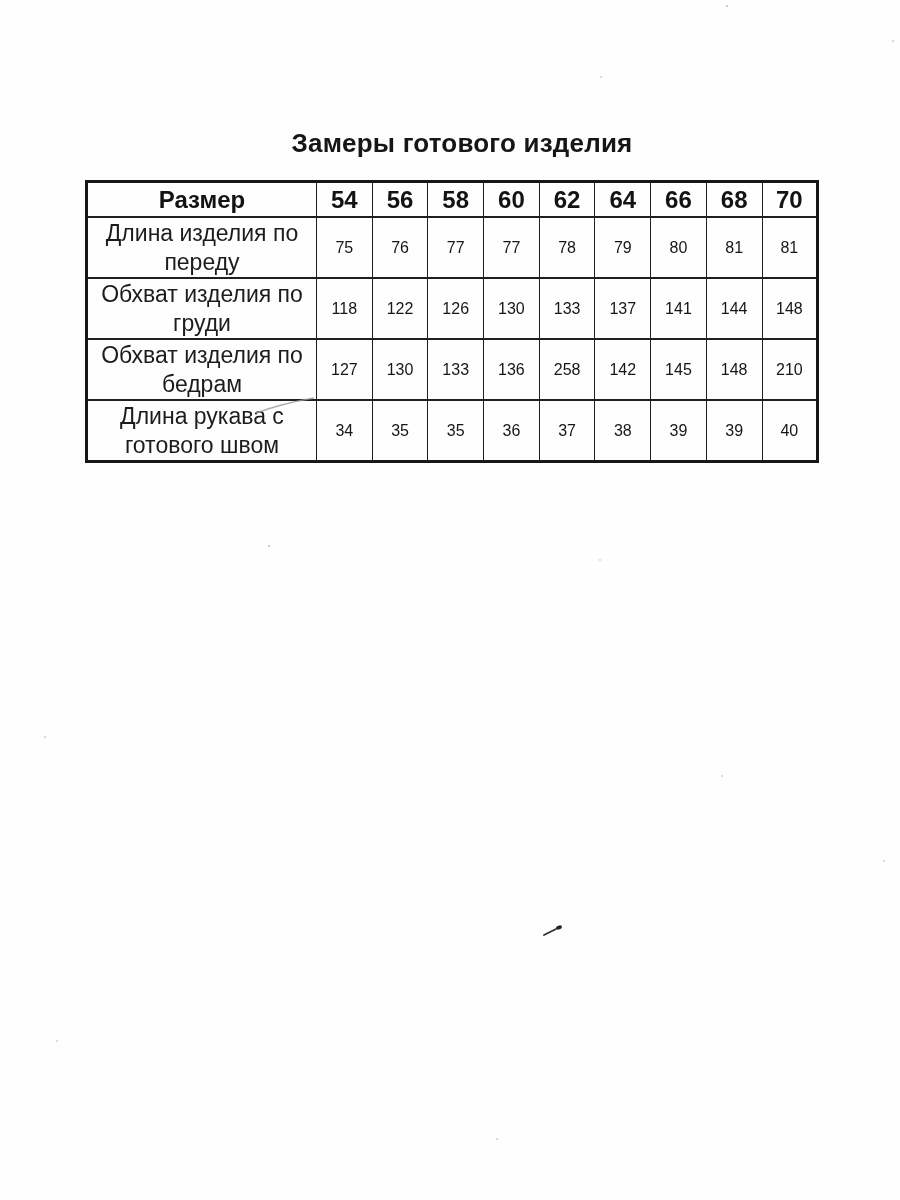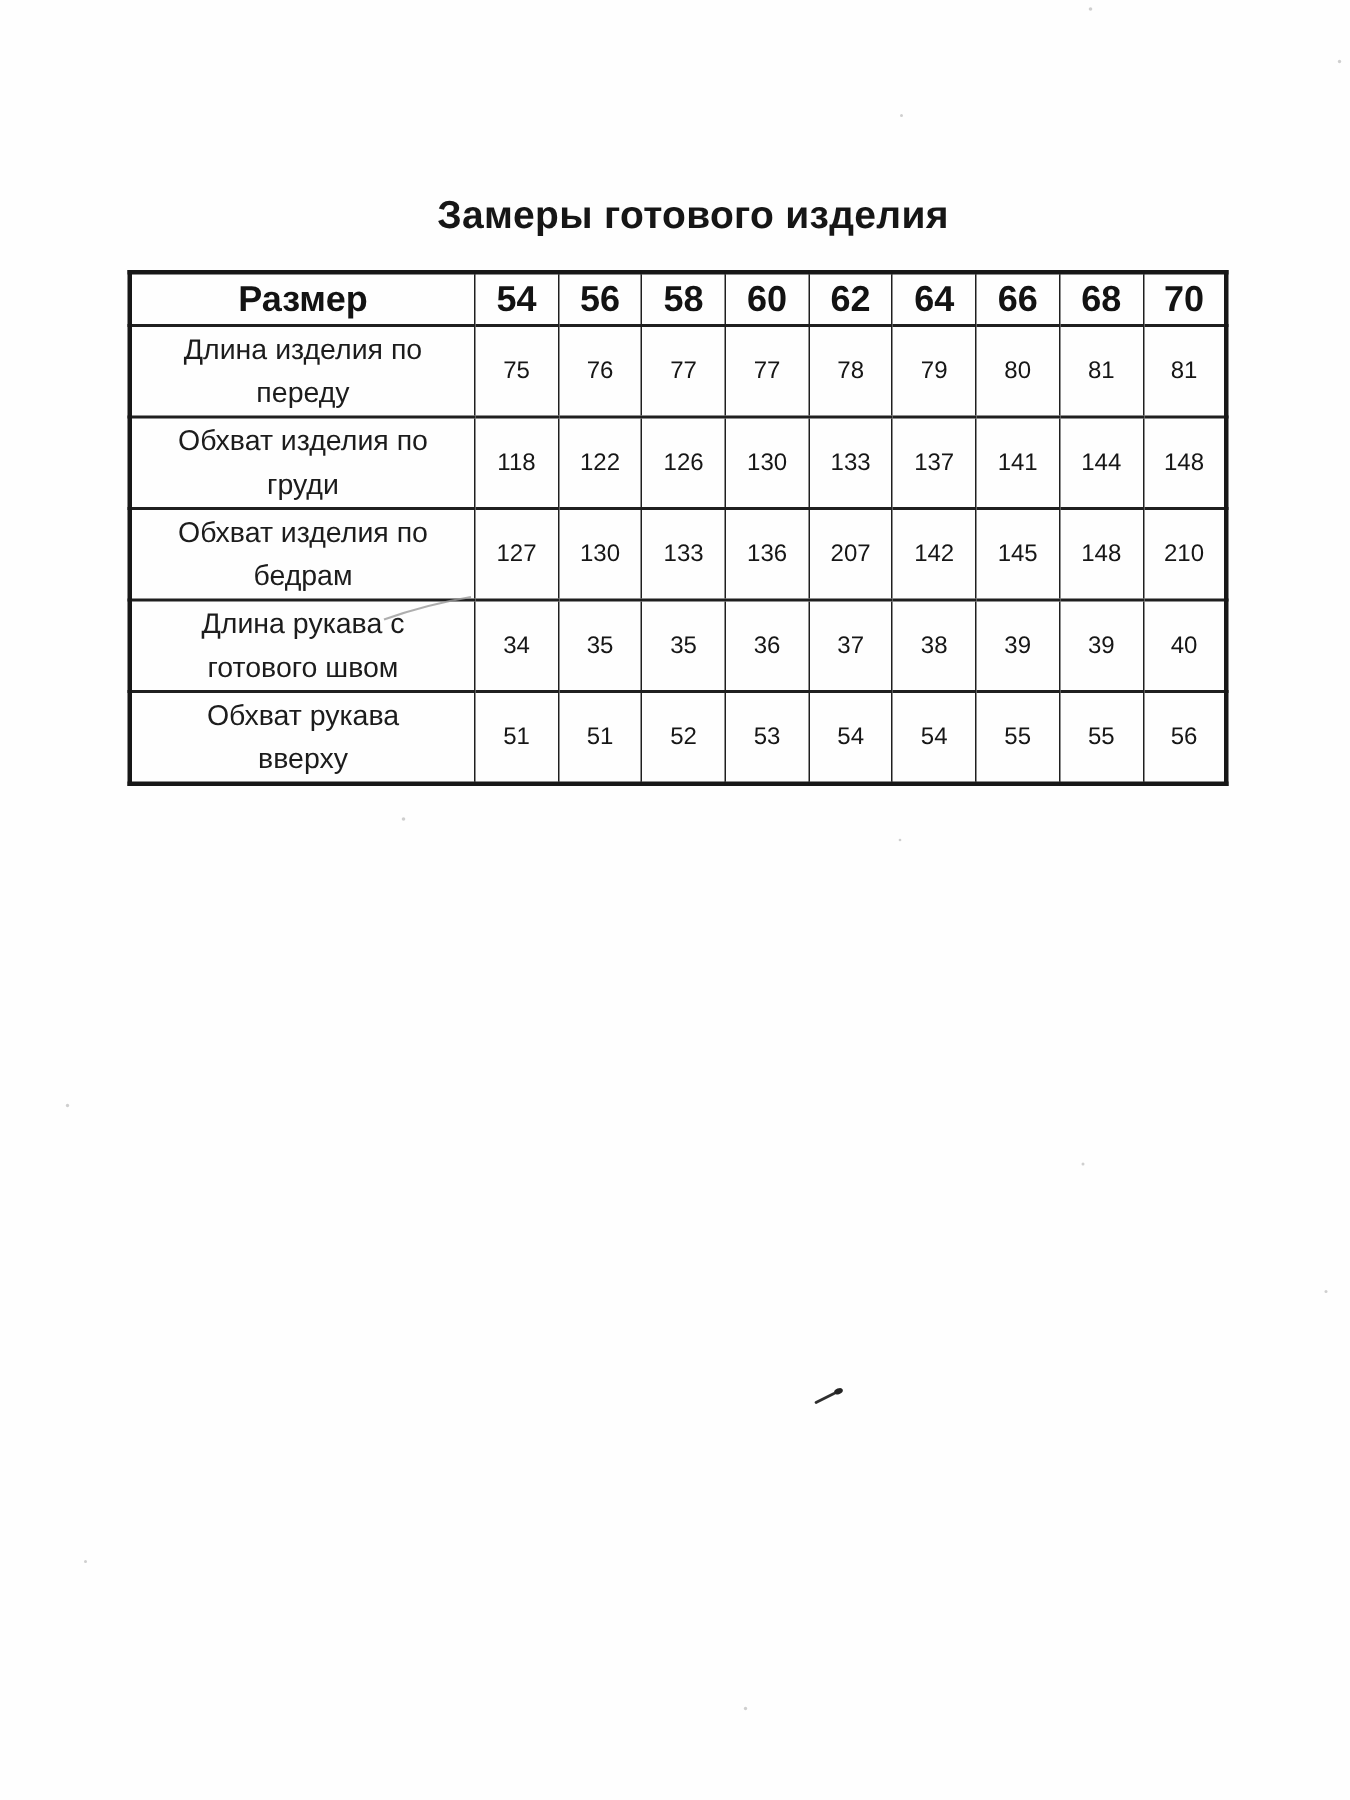--- a/index.html
+++ b/index.html
@@ -53,21 +53,21 @@
   .size-table thead th {
     height: 33px;
     font-size: 24px;
     font-weight: bold;
     color: #131313;
   }
   .size-table tbody td {
     height: 59px;
   }
   .size-table td.label-cell {
-    font-size: 19px;
+    font-size: 23px;
     font-weight: normal;
     line-height: 29px;
     color: #1c1c1c;
   }
   .size-table td.value-cell {
     font-size: 16px;
     font-weight: normal;
     color: #161616;
   }
   .artifacts {
@@ -147,55 +147,40 @@
         </tr>
         <tr>
           <td class="label-cell">
             <div>Обхват изделия по</div>
             <div>бедрам</div>
           </td>
           <td class="value-cell">127</td>
           <td class="value-cell">130</td>
           <td class="value-cell">133</td>
           <td class="value-cell">136</td>
-          <td class="value-cell">207</td>
+          <td class="value-cell">258</td>
           <td class="value-cell">142</td>
           <td class="value-cell">145</td>
           <td class="value-cell">148</td>
           <td class="value-cell">210</td>
         </tr>
         <tr>
           <td class="label-cell">
             <div>Длина рукава с</div>
             <div>готового швом</div>
           </td>
           <td class="value-cell">34</td>
           <td class="value-cell">35</td>
           <td class="value-cell">35</td>
           <td class="value-cell">36</td>
           <td class="value-cell">37</td>
           <td class="value-cell">38</td>
           <td class="value-cell">39</td>
           <td class="value-cell">39</td>
           <td class="value-cell">40</td>
-        </tr>
-        <tr>
-          <td class="label-cell">
-            <div>Обхват рукава</div>
-            <div>вверху</div>
-          </td>
-          <td class="value-cell">51</td>
-          <td class="value-cell">51</td>
-          <td class="value-cell">52</td>
-          <td class="value-cell">53</td>
-          <td class="value-cell">54</td>
-          <td class="value-cell">54</td>
-          <td class="value-cell">55</td>
-          <td class="value-cell">55</td>
-          <td class="value-cell">56</td>
         </tr>
       </tbody>
   </table>
 
   <svg class="artifacts" viewBox="0 0 900 1200" xmlns="http://www.w3.org/2000/svg">
 
     <path d="M256 413 Q 284 403 314 398" fill="none" stroke="#9a9a9a" stroke-width="1.4" opacity="0.8"></path>
 
     <path d="M544 935 L556 929" fill="none" stroke="#2e2e2e" stroke-width="1.8" stroke-linecap="round"></path>
     <ellipse cx="559" cy="927.5" rx="3" ry="1.9" transform="rotate(-22 559 927.5)" fill="#242424"></ellipse>

